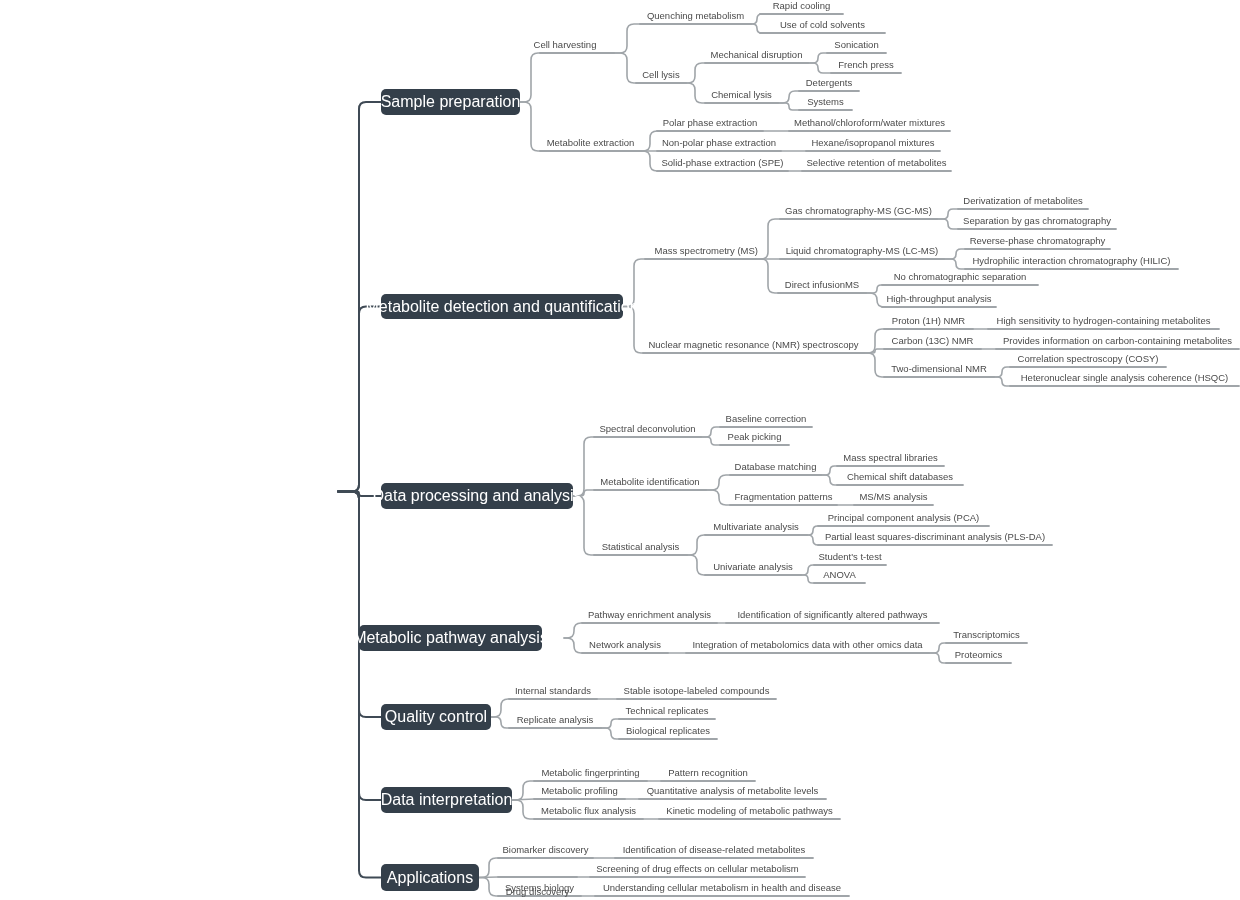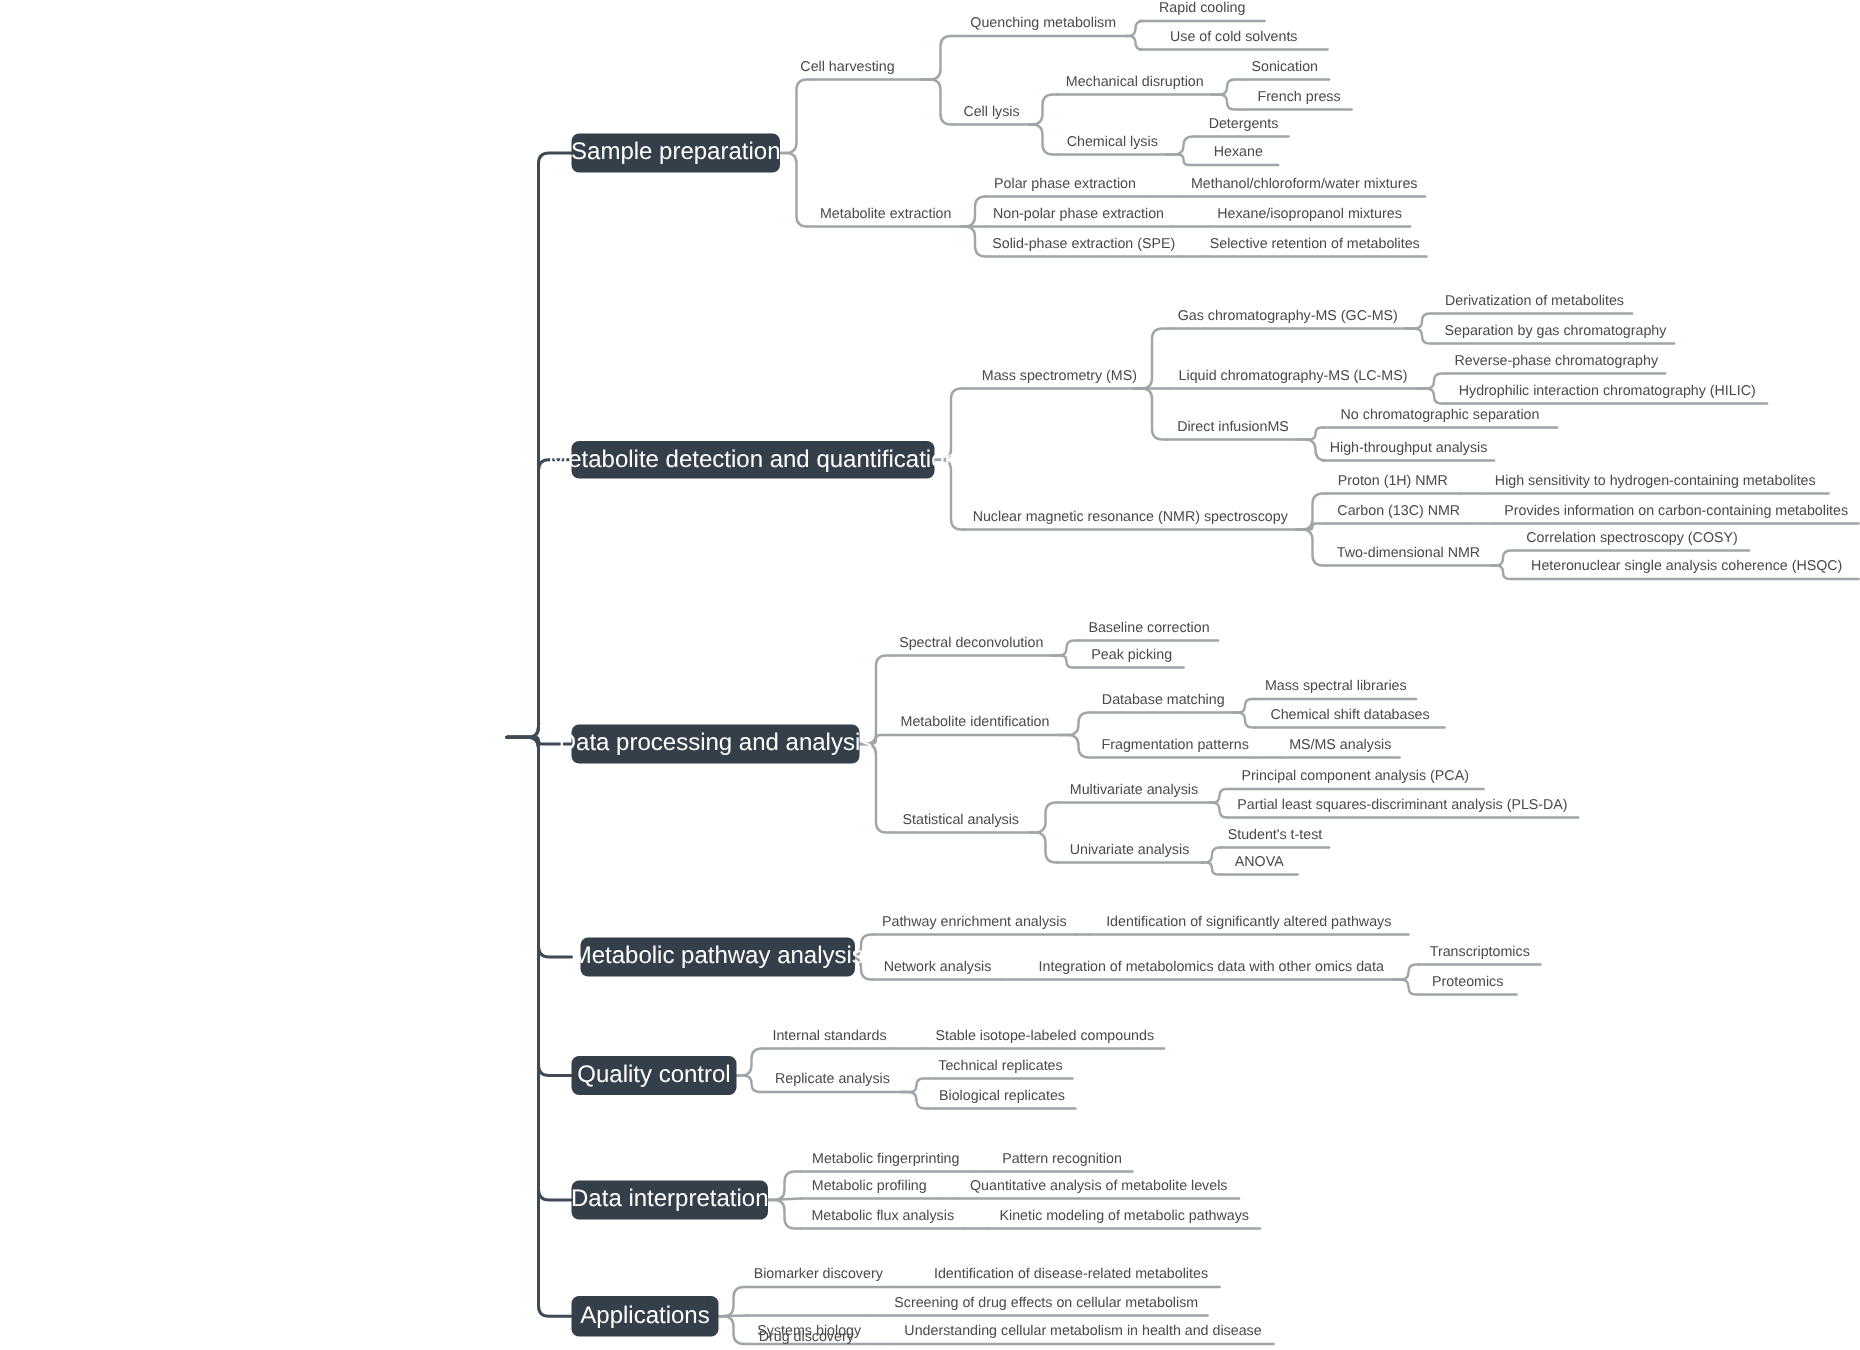--- a/index.html
+++ b/index.html
@@ -185,40 +185,40 @@
       <path d="M595,896L849,896" fill="none" stroke="#a0a5a9" stroke-width="1.8" stroke-linecap="round"></path>
     </svg>
 
 
   <div class="branch-box" style="left:381px;top:89px;width:139px;height:26px;">Sample preparation</div>
 
   <div class="branch-box" style="left:381px;top:294px;width:242px;height:25px;">Metabolite detection and quantification</div>
 
   <div class="branch-box" style="left:381px;top:483px;width:192px;height:26px;">Data processing and analysis</div>
 
-  <div class="branch-box" style="left:387px;top:625px;width:183px;height:26px;">Metabolic pathway analysis</div>
+  <div class="branch-box" style="left:359px;top:625px;width:183px;height:26px;">Metabolic pathway analysis</div>
 
   <div class="branch-box" style="left:381px;top:704px;width:110px;height:26px;">Quality control</div>
 
   <div class="branch-box" style="left:381px;top:787px;width:131px;height:26px;">Data interpretation</div>
 
   <div class="branch-box" style="left:381px;top:864px;width:98px;height:27px;">Applications</div>
 
   <div id="labels">
       <div class="leaf-label" style="left: 526px; width: 78px; top: 37.5px;">Cell harvesting</div>
       <div class="leaf-label" style="left: 638px; width: 115px; top: 8.5px;">Quenching metabolism</div>
       <div class="leaf-label" style="left: 758px; width: 87px; top: -1.5px;">Rapid cooling</div>
       <div class="leaf-label" style="left: 758px; width: 129px; top: 17.5px;">Use of cold solvents</div>
       <div class="leaf-label" style="left: 634px; width: 54px; top: 67.5px;">Cell lysis</div>
       <div class="leaf-label" style="left: 703px; width: 107px; top: 47.5px;">Mechanical disruption</div>
       <div class="leaf-label" style="left: 825px; width: 63px; top: 37.5px;">Sonication</div>
       <div class="leaf-label" style="left: 829px; width: 74px; top: 57.5px;">French press</div>
       <div class="leaf-label" style="left: 703px; width: 77px; top: 87.5px;">Chemical lysis</div>
       <div class="leaf-label" style="left: 797px; width: 64px; top: 75.5px;">Detergents</div>
-      <div class="leaf-label" style="left: 797px; width: 57px; top: 94.5px;">Hexane</div>
+      <div class="leaf-label" style="left: 797px; width: 57px; top: 94.5px;">Systems</div>
       <div class="leaf-label" style="left: 538px; width: 105px; top: 135.5px;">Metabolite extraction</div>
       <div class="leaf-label" style="left: 655px; width: 110px; top: 115.5px;">Polar phase extraction</div>
       <div class="leaf-label" style="left: 787px; width: 165px; top: 115.5px;">Methanol/chloroform/water mixtures</div>
       <div class="leaf-label" style="left: 655px; width: 128px; top: 135.5px;">Non-polar phase extraction</div>
       <div class="leaf-label" style="left: 804px; width: 138px; top: 135.5px;">Hexane/isopropanol mixtures</div>
       <div class="leaf-label" style="left: 655px; width: 135px; top: 155.5px;">Solid-phase extraction (SPE)</div>
       <div class="leaf-label" style="left: 800px; width: 153px; top: 155.5px;">Selective retention of metabolites</div>
       <div class="leaf-label" style="left: 643px; width: 115px; top: 243.5px; text-align: right;">Mass spectrometry (MS)</div>
       <div class="leaf-label" style="left: 778px; width: 161px; top: 203.5px;">Gas chromatography-MS (GC-MS)</div>
       <div class="leaf-label" style="left: 956px; width: 134px; top: 193.5px;">Derivatization of metabolites</div>

